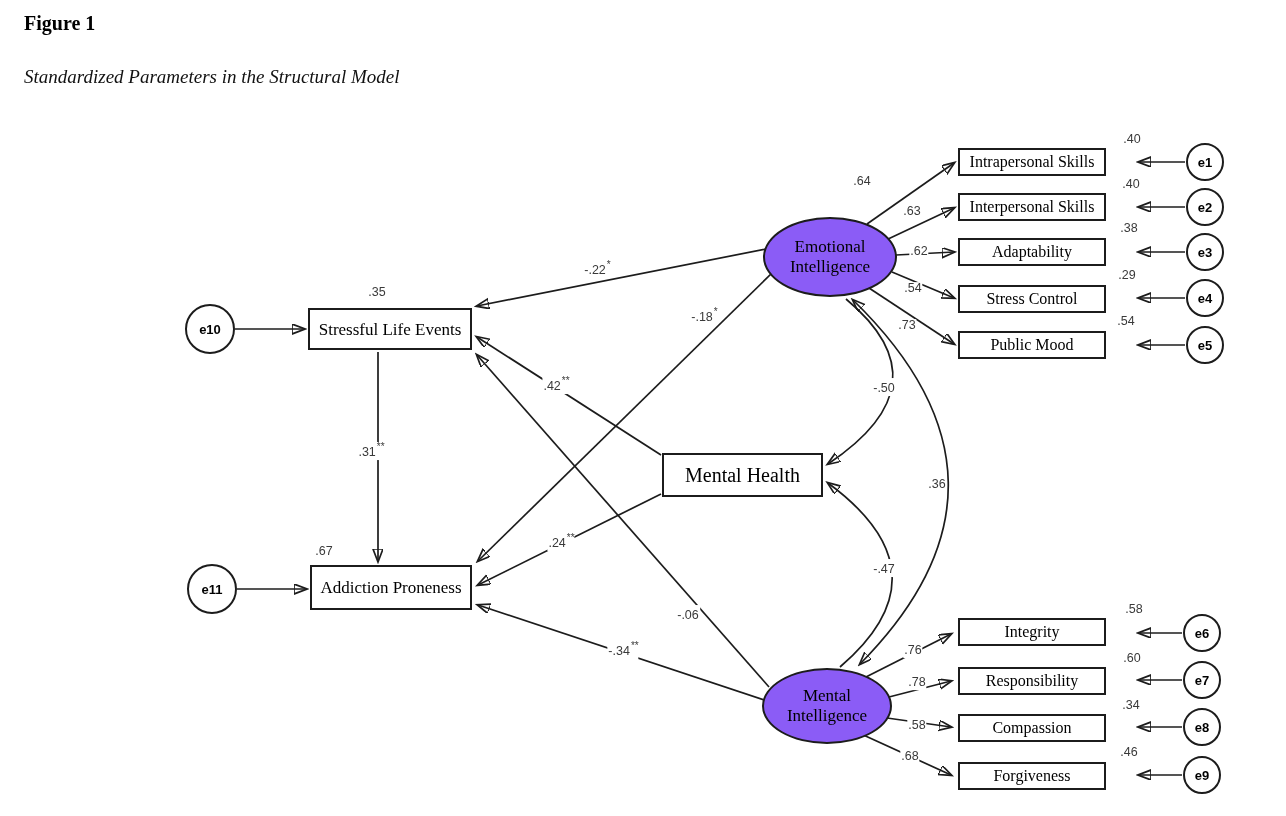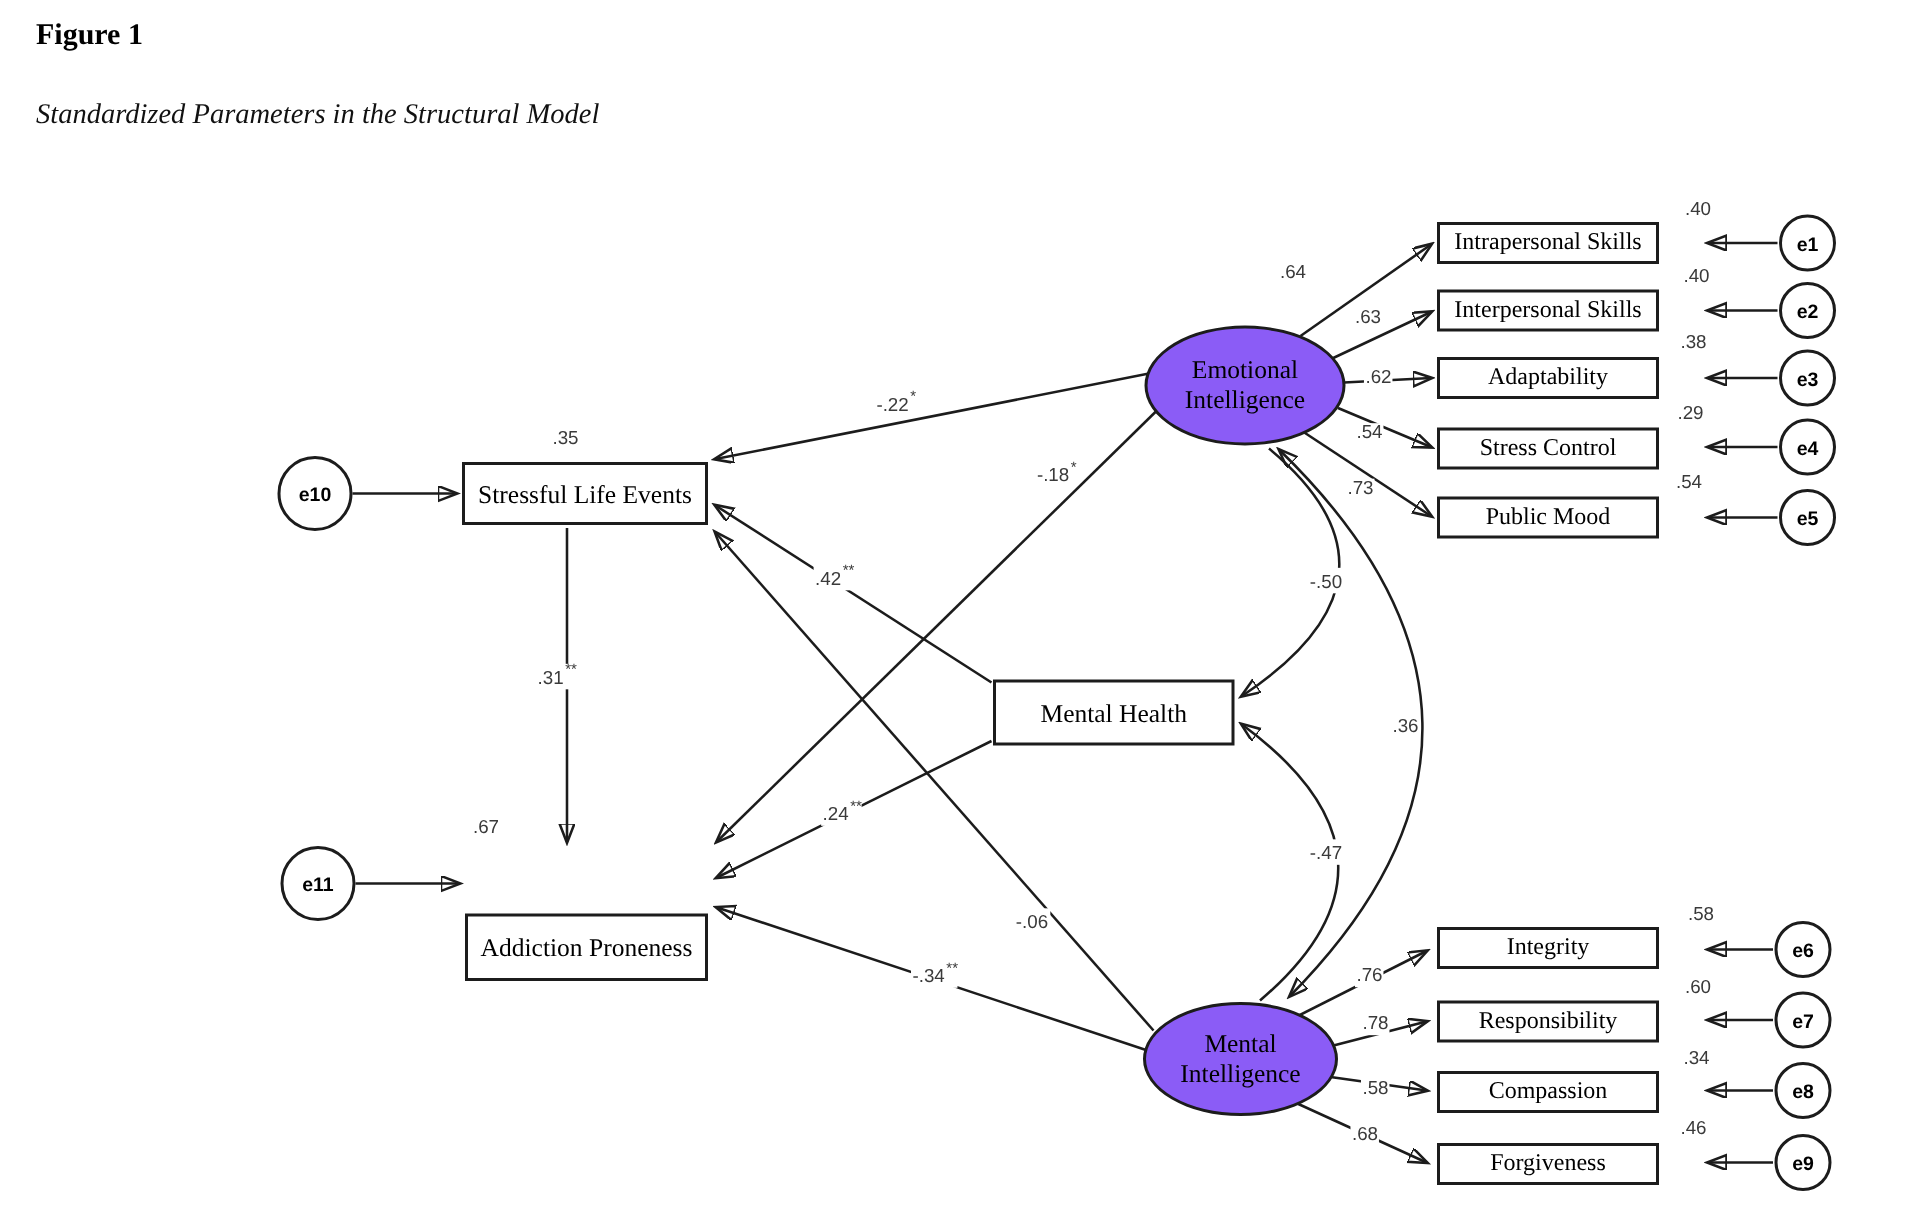--- a/index.html
+++ b/index.html
@@ -5,21 +5,21 @@
   html,body{margin:0;padding:0;background:#fff;}
   .canvas{position:relative;width:1286px;height:816px;background:#ffffff;overflow:hidden;
           font-family:"Liberation Serif",serif;color:#111;}
   .fig-label{position:absolute;left:24px;top:12px;font:bold 20px "Liberation Serif",serif;color:#000;}
   .fig-caption{position:absolute;left:24px;top:66px;font:italic 19px "Liberation Serif",serif;color:#111;}
   svg.wires{position:absolute;left:0;top:0;width:1286px;height:816px;}
   svg.wires path, svg.wires line{stroke:#1c1c1c;stroke-width:1.7;fill:none;}
   .node-box{position:absolute;background:#fff;border:2px solid #1c1c1c;box-sizing:border-box;
             display:flex;align-items:center;justify-content:center;text-align:center;
             font-family:"Liberation Serif",serif;font-size:17px;line-height:1;color:#000;}
-  .node-box.big{font-size:17px;}
+  .node-box.big{font-size:20px;}
   .ellipse{position:absolute;background:#8b5cf6;border:2px solid #1c1c1c;border-radius:50%;box-sizing:border-box;
            display:flex;flex-direction:column;align-items:center;justify-content:center;
            font-family:"Liberation Serif",serif;font-size:17px;line-height:1.2;color:#000;text-align:center;}
   .err{position:absolute;background:#fff;border:2px solid #1c1c1c;border-radius:50%;box-sizing:border-box;
        display:flex;align-items:center;justify-content:center;
        font:bold 13px "Liberation Sans",sans-serif;color:#000;}
   .num{position:absolute;transform:translate(-50%,-50%);white-space:nowrap;
        font:12.5px "Liberation Sans",sans-serif;color:#3a3a3a;background:#fff;padding:0 1px;line-height:1.1;}
   .num sup{font-size:10px;position:relative;top:-1px;left:1px;}
   .ind{width:148px;height:28px;font-size:16px;}
@@ -81,21 +81,21 @@
   <div class="ellipse" style="left:763px;top:217px;width:134px;height:80px;">
     <span>Emotional</span>
     <span>Intelligence</span>
   </div>
   <div class="ellipse" style="left:762px;top:668px;width:130px;height:76px;">
     <span>Mental</span>
     <span>Intelligence</span>
   </div>
 
   <div class="node-box" style="left:308px;top:308px;width:164px;height:42px;">Stressful Life Events</div>
-  <div class="node-box" style="left:310px;top:565px;width:162px;height:45px;margin-top:44px;">Addiction Proneness</div>
+  <div class="node-box" style="left:310px;top:565px;width:162px;height:45px;">Addiction Proneness</div>
   <div class="node-box big" style="left:662px;top:453px;width:161px;height:44px;">Mental Health</div>
 
   <div class="node-box ind" style="left:958px;top:148px;">Intrapersonal Skills</div>
   <div class="node-box ind" style="left:958px;top:193px;">Interpersonal Skills</div>
   <div class="node-box ind" style="left:958px;top:238px;">Adaptability</div>
   <div class="node-box ind" style="left:958px;top:285px;">Stress Control</div>
   <div class="node-box ind" style="left:958px;top:331px;">Public Mood</div>
 
   <div class="node-box ind" style="left:958px;top:618px;">Integrity</div>
   <div class="node-box ind" style="left:958px;top:667px;">Responsibility</div>

